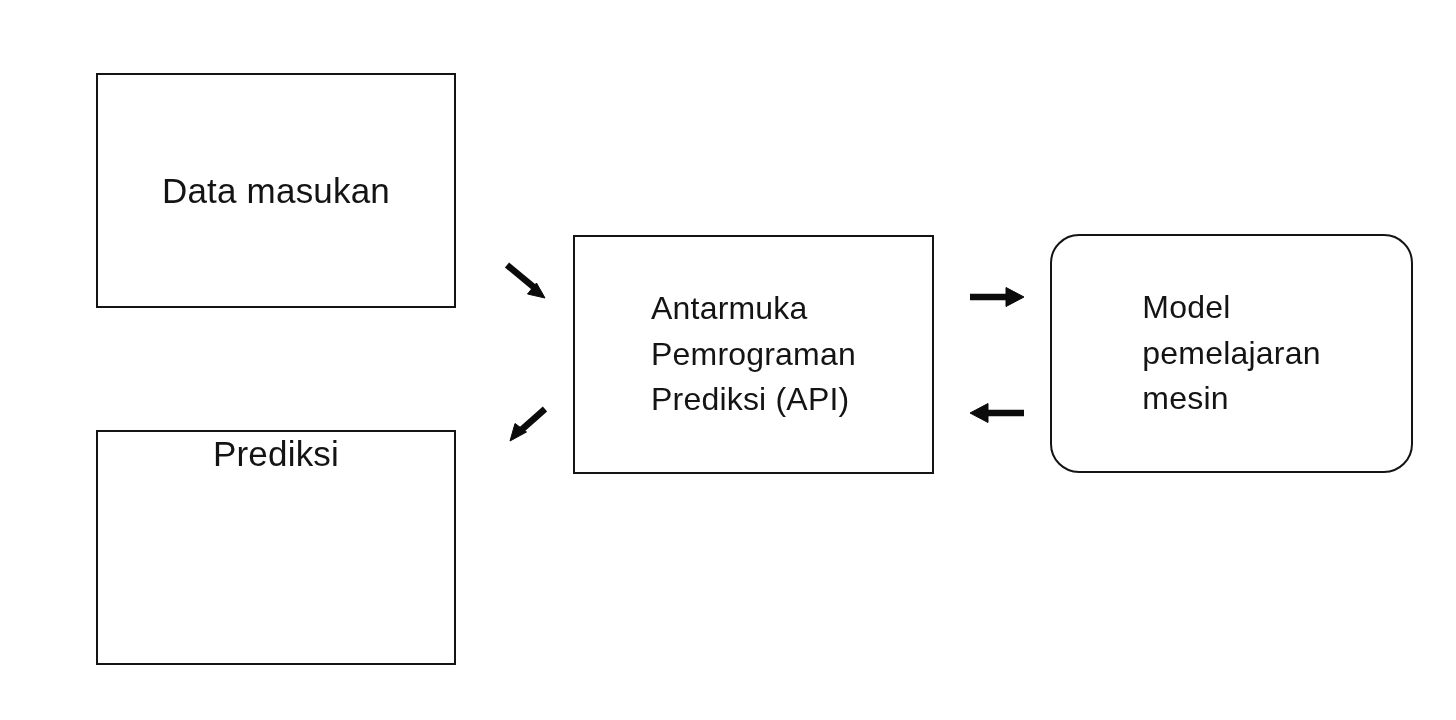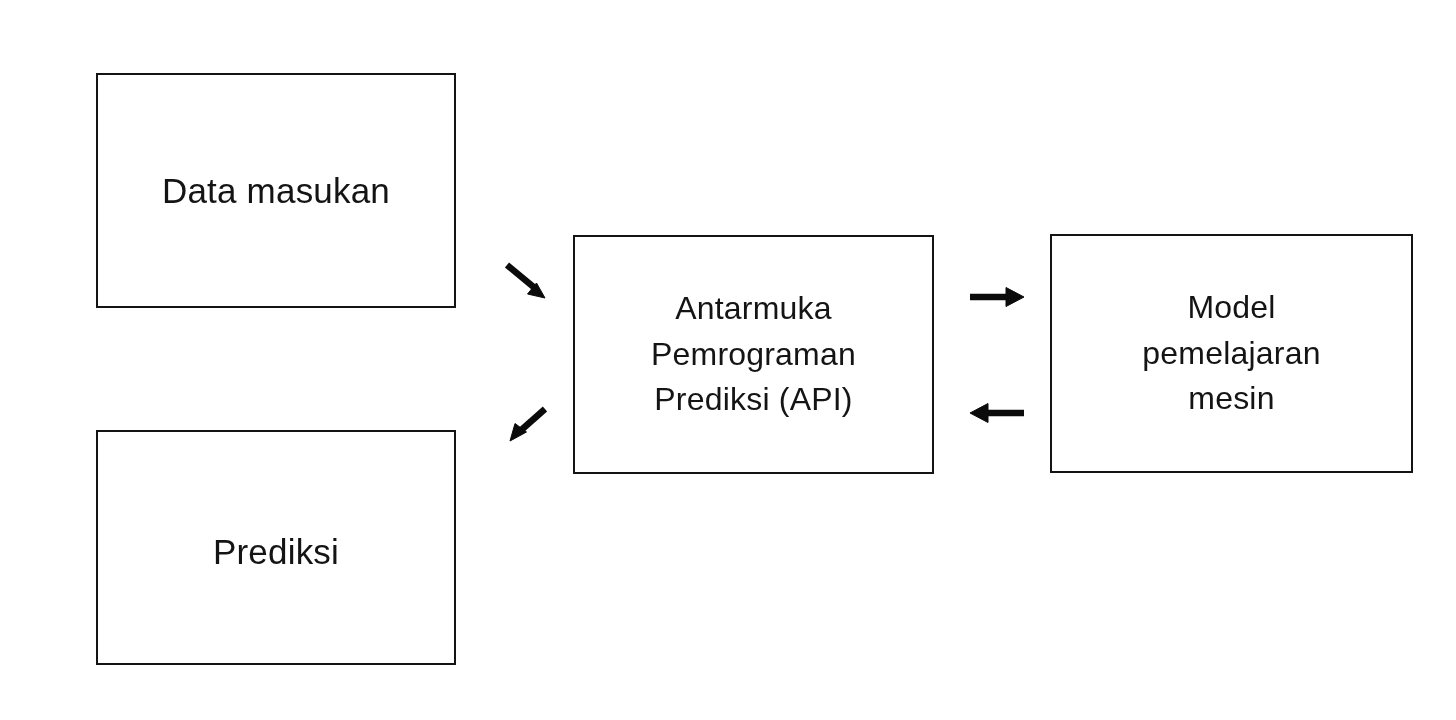--- a/index.html
+++ b/index.html
@@ -16,53 +16,52 @@
     font-family: "Liberation Sans", sans-serif;
   }
   .node {
     position: absolute;
     box-sizing: border-box;
     border: 2.5px solid #141414;
     background: #ffffff;
     display: flex;
     align-items: center;
     justify-content: center;
-    text-align: center;
+    text-align: left;
   }
   .node-label {
     color: #141414;
     font-weight: 400;
     letter-spacing: 0.2px;
     white-space: pre-line;
   }
 
   
   #node-input {
     left: 96px;  top: 73px;
     width: 360px; height: 235px;
   }
   #node-input .node-label { font-size: 35px; line-height: 1.25; }
 
   #node-prediction {
     left: 96px;  top: 430px;
     width: 360px; height: 235px;
     align-items: flex-start;
-    padding-top: 98px;
   }
   #node-prediction .node-label { font-size: 35px; line-height: 1.25; }
 
   #node-api {
     left: 573px; top: 235px;
     width: 361px; height: 239px;
   }
   #node-api .node-label { font-size: 32px; line-height: 1.42; }
 
   #node-model {
     left: 1050px; top: 234px;
-    width: 363px; height: 239px;
+    width: 363px; height: 239px; border-radius: 29px;
   }
   #node-model .node-label { font-size: 32px; line-height: 1.42; }
 
   
   .arrow {
     position: absolute;
     overflow: visible;
   }
   #arrow-input-to-api   { left: 500px; top: 258px;  width: 56px; height: 48px; }
   #arrow-api-to-prediction { left: 500px; top: 402px; width: 56px; height: 48px; }

